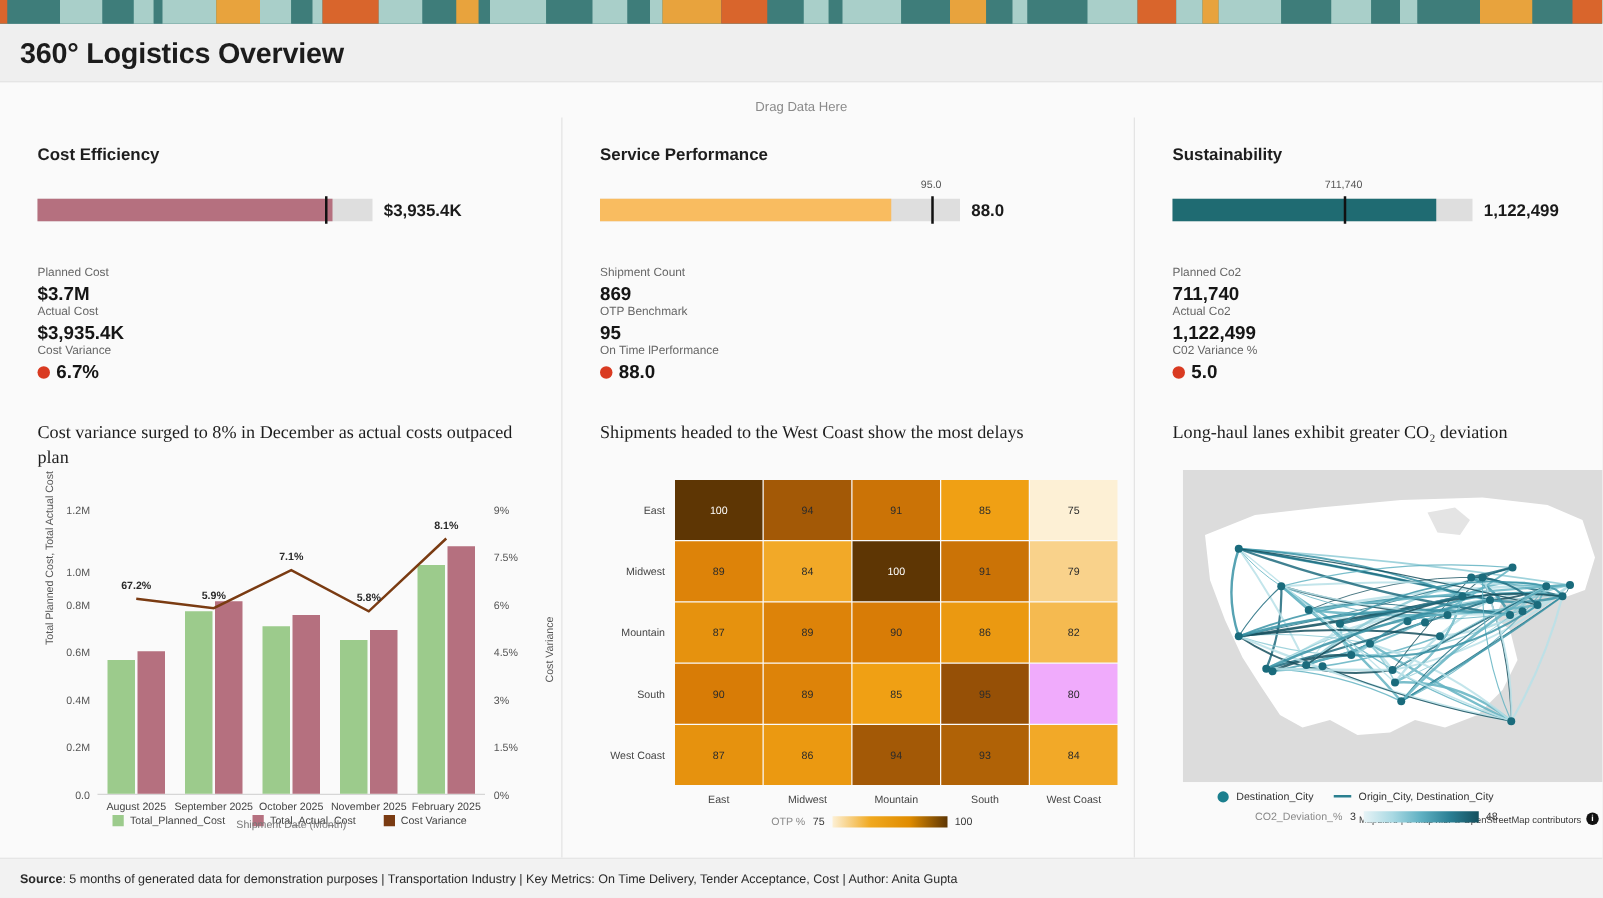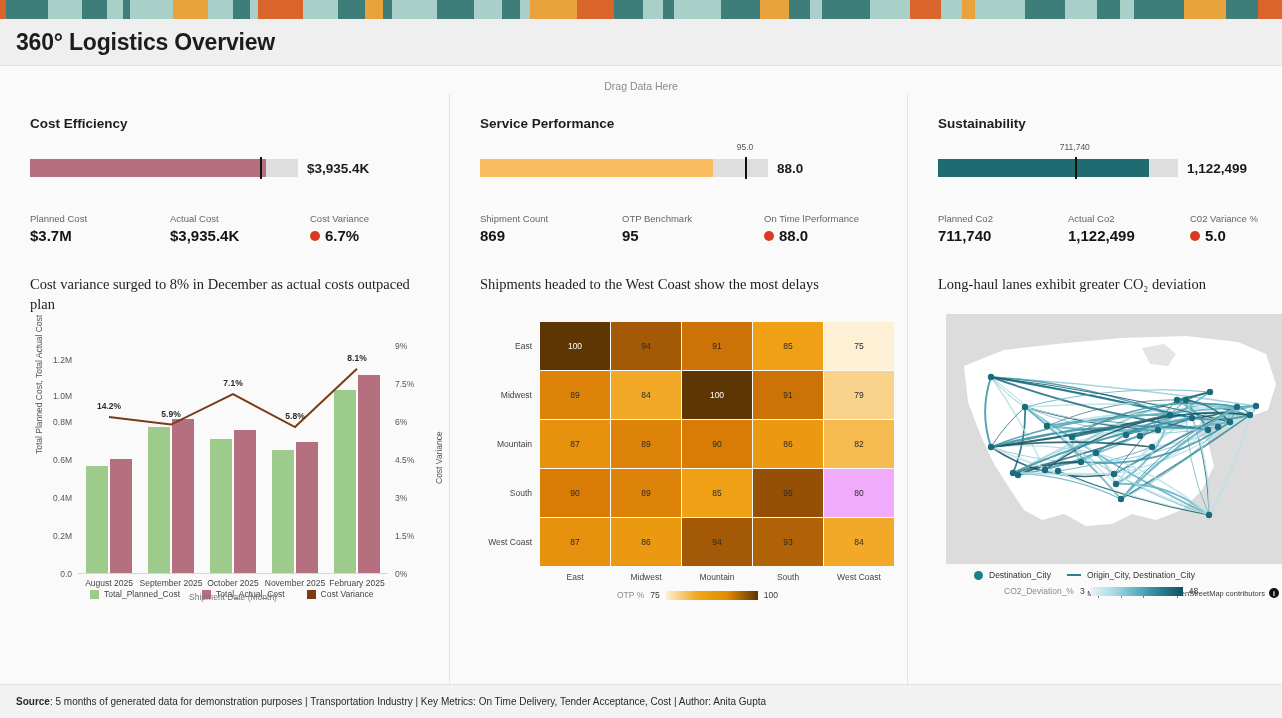--- a/index.html
+++ b/index.html
@@ -82,21 +82,21 @@
   .bullet-marker-label {
     position: absolute; font-size: 8.5px; color: #555;
     top: -17px; transform: translateX(-50%); white-space: nowrap;
   }
   .bullet-value {
     font-size: 13.5px; font-weight: 700; color: #1a1a1a;
     margin-left: 9px; white-space: nowrap;
   }
 
   
-  .kpis { display: flex; margin-top: 30px; }
+  .kpis { display: flex; margin-top: 30px; flex-direction: column; }
   .kpi { display: flex; flex-direction: column; }
   .kpi-label { font-size: 9.5px; color: #666; margin-bottom: 3px; white-space: nowrap; }
   .kpi-value {
     font-size: 15px; font-weight: 700; color: #151515;
     display: flex; align-items: center; gap: 5px; white-space: nowrap;
   }
   .dot { width: 10px; height: 10px; border-radius: 50%; display: inline-block; }
 
   
   .insight {
@@ -335,21 +335,21 @@
           <div class="combo">
             <div class="ylab-left">Total Planned Cost, Total Actual Cost</div>
             <div class="ylab-right">Cost Variance</div>
             <div class="combo-plot" id="combo-plot">
                 <div class="ytick" style="top: 228px;">0.0</div>
                 <div class="ytick" style="top: 190px;">0.2M</div>
                 <div class="ytick" style="top: 152px;">0.4M</div>
                 <div class="ytick" style="top: 114px;">0.6M</div>
                 <div class="ytick" style="top: 76px;">0.8M</div>
                 <div class="ytick" style="top: 50px;">1.0M</div>
-                <div class="ytick" style="top: 14px;">1.2M</div>
+                <div class="ytick" style="top: 0px;">1.2M</div>
                 <div class="ytick-r" style="top: 228px;">0%</div>
                 <div class="ytick-r" style="top: 190px;">1.5%</div>
                 <div class="ytick-r" style="top: 152px;">3%</div>
                 <div class="ytick-r" style="top: 114px;">4.5%</div>
                 <div class="ytick-r" style="top: 76px;">6%</div>
                 <div class="ytick-r" style="top: 38px;">7.5%</div>
                 <div class="ytick-r" style="top: 0px;">9%</div>
                 <div class="grp" style="left: 8px;">
                   <div class="bar bar-planned" style="height: 106.97px; background: rgb(156, 203, 140);"></div>
                   <div class="bar bar-actual" style="height: 114.19px; background: rgb(181, 112, 127);"></div>
@@ -382,21 +382,21 @@
                 <div class="leg-item">
                   <span class="swatch" style="background: rgb(181, 112, 127);"></span>
                   <span>Total_Actual_Cost</span>
                 </div>
                 <div class="leg-item">
                   <span class="swatch" style="background: rgb(122, 59, 18);"></span>
                   <span>Cost Variance</span>
                 </div>
               </div>
           <div class="xtick" style="left: 79px;">August 2025</div>
-              <div class="dlabel" style="left: 79px; top: 66.9333px;">14.2%</div>
+              <div class="dlabel" style="left: 79px; top: 66.9333px;">67.2%</div>
               <div class="xtick" style="left: 141px;">September 2025</div>
               <div class="dlabel" style="left: 141px; top: 74.5333px;">5.9%</div>
               <div class="xtick" style="left: 203px;">October 2025</div>
               <div class="dlabel" style="left: 203px; top: 44.1333px;">7.1%</div>
               <div class="xtick" style="left: 265px;">November 2025</div>
               <div class="dlabel" style="left: 265px; top: 77.0667px;">5.8%</div>
               <div class="xtick" style="left: 327px;">February 2025</div>
               <div class="dlabel" style="left: 327px; top: 18.8px;">8.1%</div>
               <div class="xaxis-title">Shipment Date (Month)</div>
             </div>

